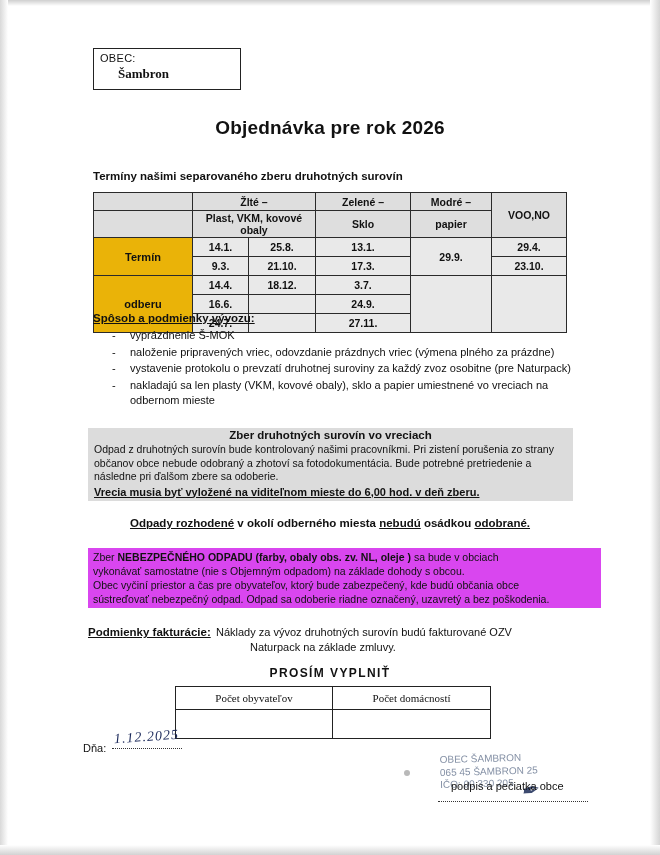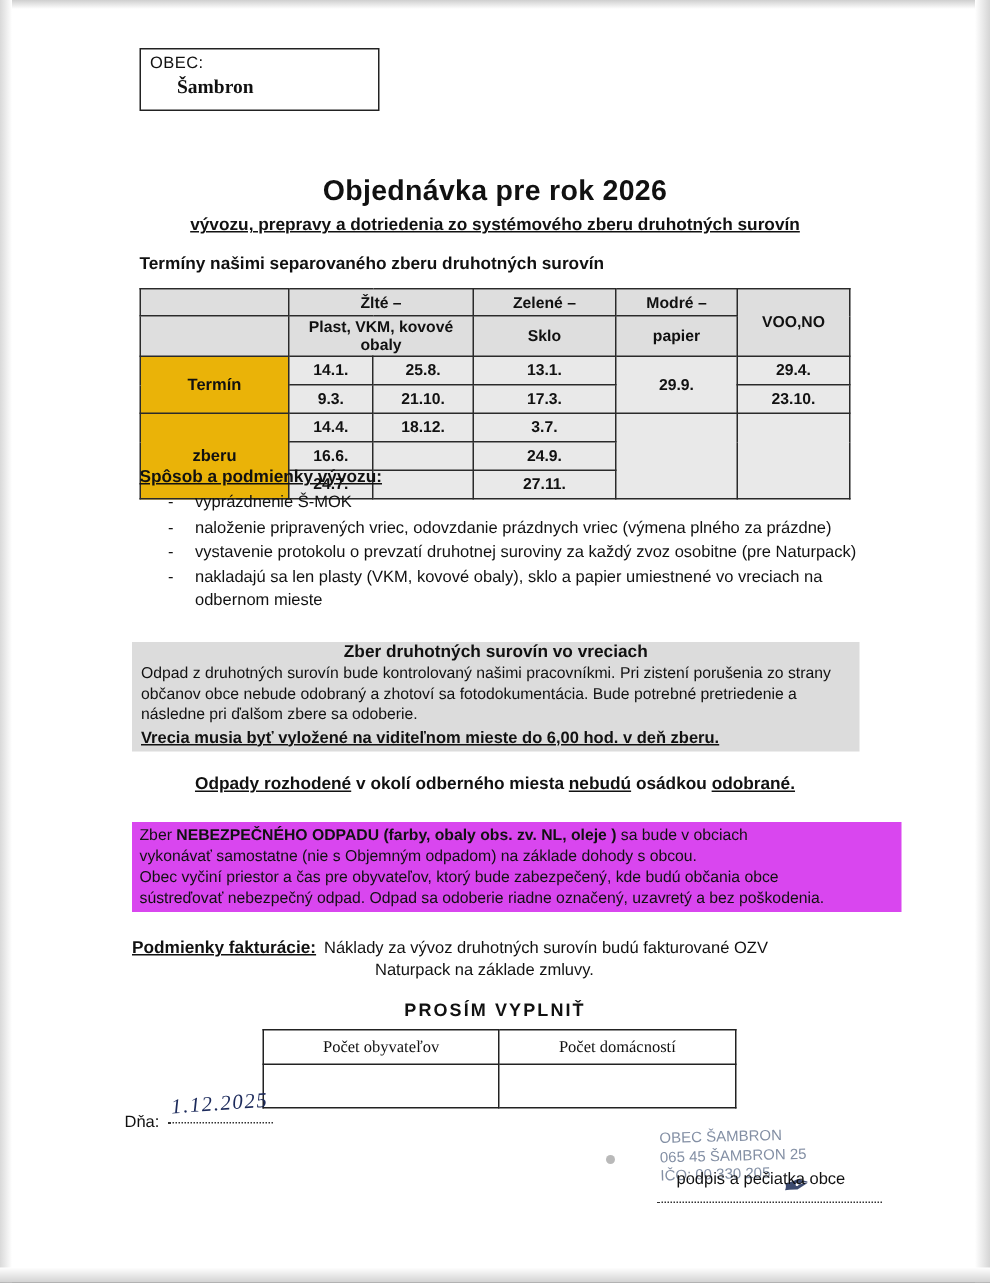--- a/index.html
+++ b/index.html
@@ -31,22 +31,22 @@
     background: linear-gradient(270deg,#d5d5d5 0%, #ffffff 100%);
   }
   .scan-edge-bottom {
     position: absolute; left: 0; bottom: 0; width: 660px; height: 10px;
     background: linear-gradient(0deg,#d2d2d2 0%, #ffffff 100%);
   }
 
   
   .obec-box {
     position: absolute;
-    left: 93px; top: 32px;
-    width: 160px; height: 42px;
+    left: 93px; top: 48px;
+    width: 148px; height: 42px;
     border: 1px solid #222;
     box-sizing: border-box;
     padding: 3px 6px;
   }
   .obec-label {
     font-size: 11px;
     font-family: "Liberation Sans", sans-serif;
     letter-spacing: .3px;
   }
   .obec-value {
@@ -326,21 +326,20 @@
   <div class="scan-edge-left"></div>
   <div class="scan-edge-right"></div>
   <div class="scan-edge-bottom"></div>
 
   <div class="obec-box">
     <div class="obec-label">OBEC:</div>
     <div class="obec-value">Šambron</div>
   </div>
 
   <div class="title">Objednávka pre rok 2026</div>
-  <div class="subtitle">vývozu, prepravy a dotriedenia zo systémového zberu druhotných surovín</div>
 
   <div class="sect-heading terms-heading">Termíny našimi separovaného zberu druhotných surovín</div>
 
   <table class="terms">
     <tbody>
         <tr>
       <th style="width:92px;"></th>
       <th colspan="2" style="width:152px;">Žlté –</th>
       <th style="width:88px;">Zelené –</th>
       <th style="width:74px;">Modré –</th>
@@ -360,21 +359,21 @@
       <td class="bluecell" rowspan="2">29.9.</td>
       <td class="voocell">29.4.</td>
     </tr>
     <tr>
       <td class="datecell">9.3.</td>
       <td class="datecell">21.10.</td>
       <td class="datecell">17.3.</td>
       <td class="voocell">23.10.</td>
     </tr>
     <tr>
-      <td class="leftlabel" rowspan="3">zberu</td>
+      <td class="leftlabel" rowspan="3">odberu</td>
       <td class="datecell">14.4.</td>
       <td class="datecell">18.12.</td>
       <td class="datecell">3.7.</td>
       <td class="bluecell" rowspan="3"></td>
       <td class="voocell" rowspan="3"></td>
     </tr>
     <tr>
       <td class="datecell">16.6.</td>
       <td class="datecell"></td>
       <td class="datecell">24.9.</td>

